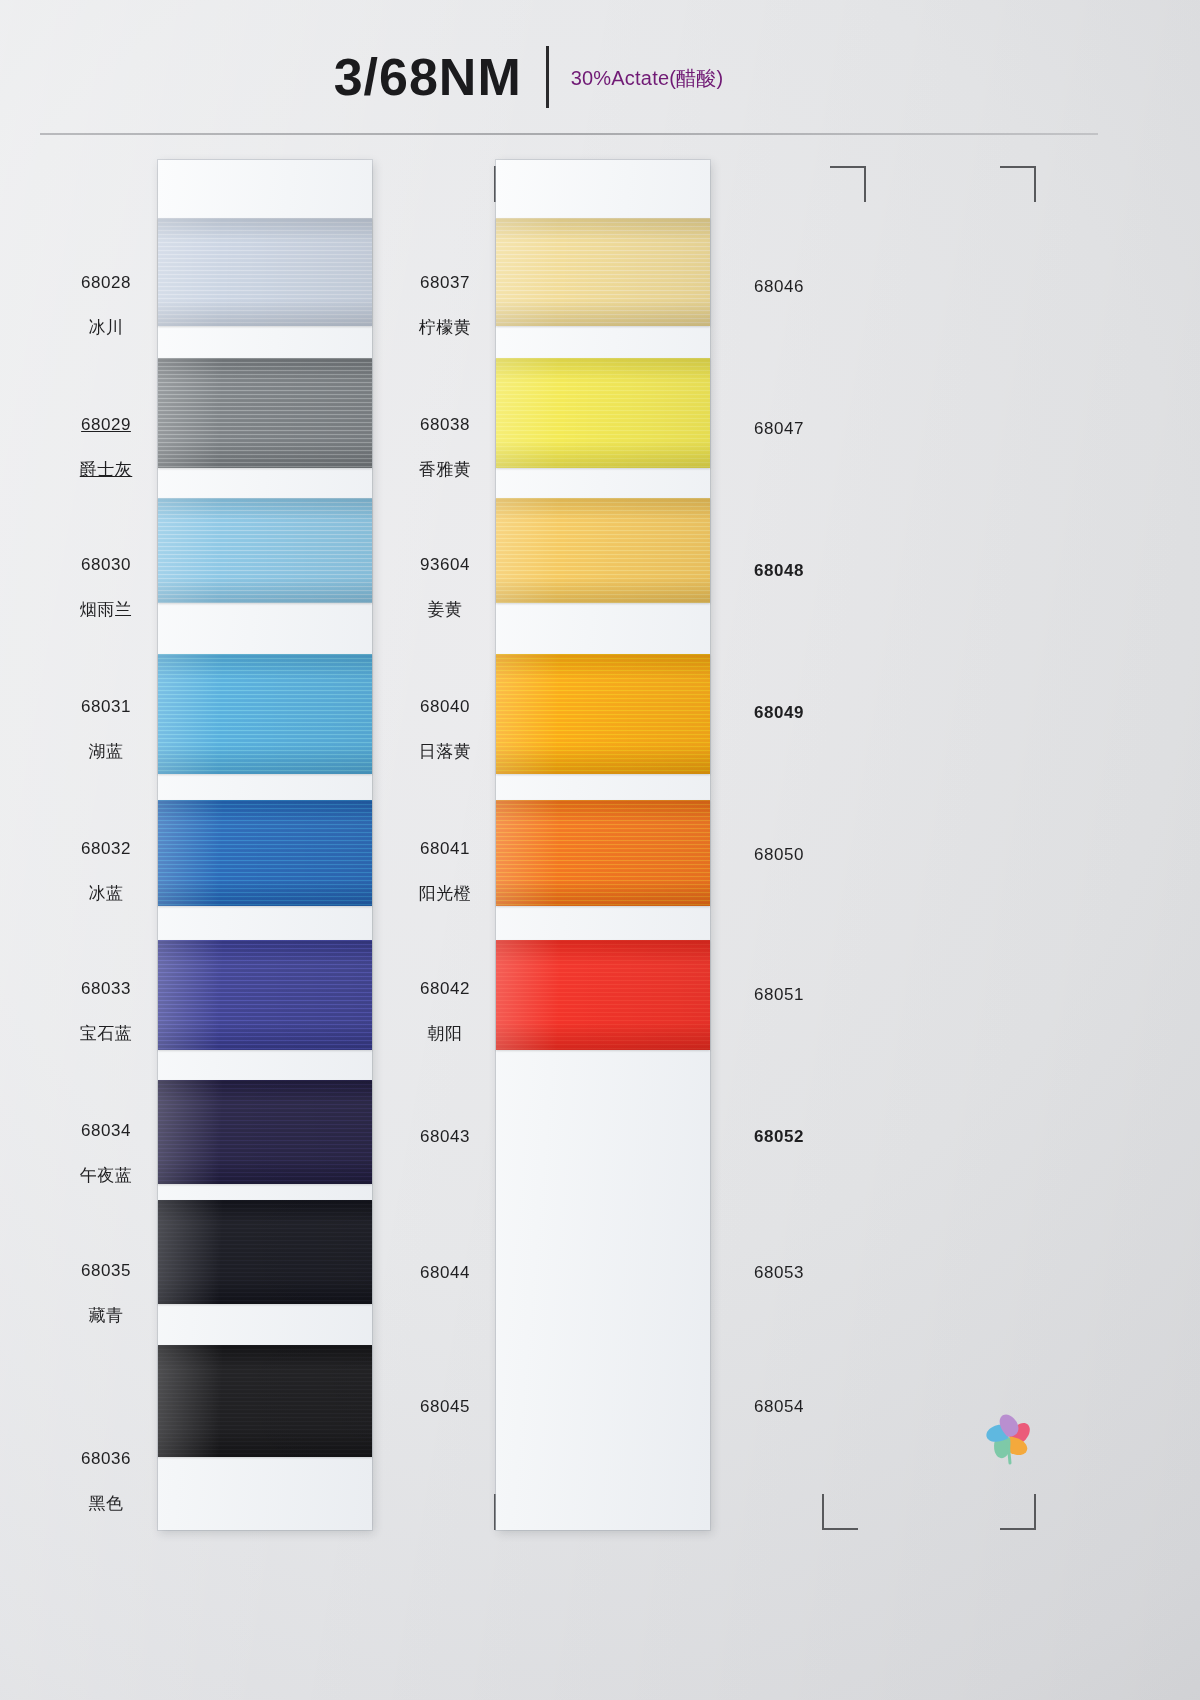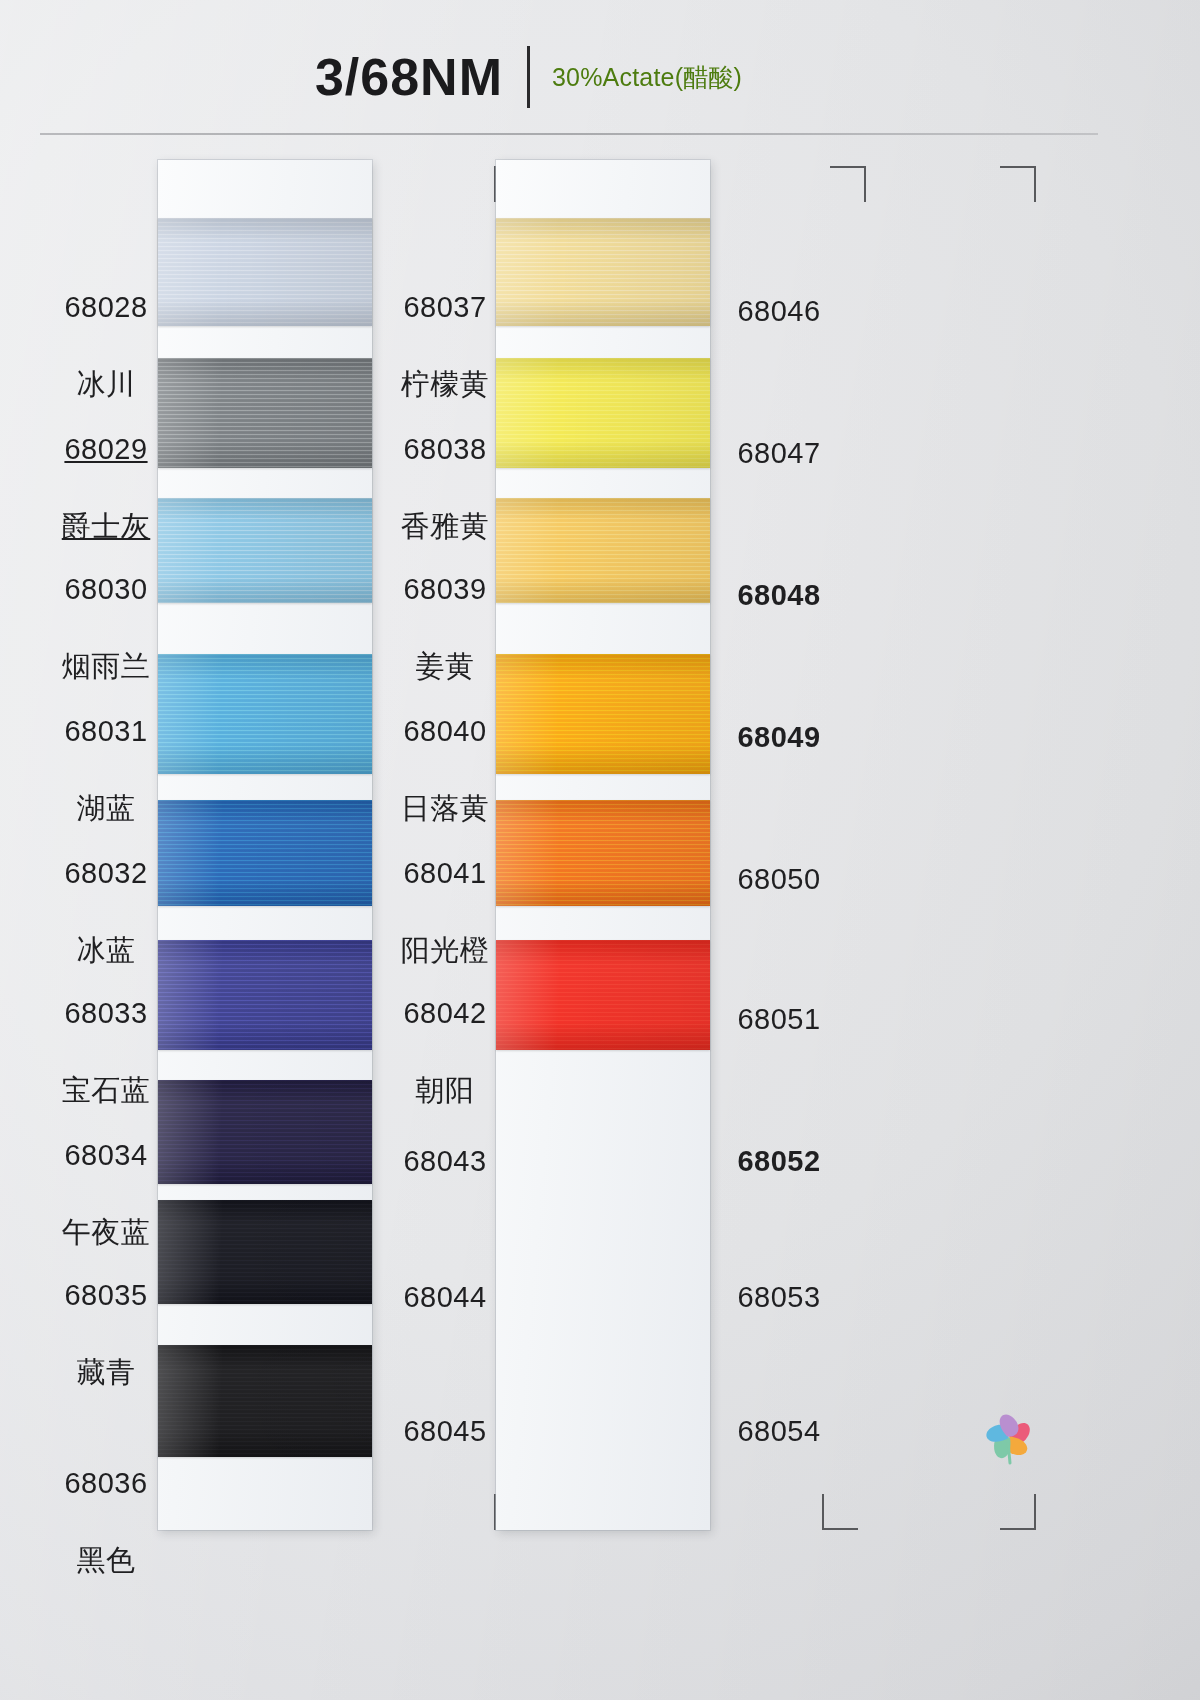--- a/index.html
+++ b/index.html
@@ -28,21 +28,21 @@
     display:flex;align-items:center;justify-content:center;
   }
   .hdr-title{
     font-size:52px;font-weight:bold;letter-spacing:1px;color:#1b1b1d;
     line-height:1;
   }
   .hdr-rule{
     width:3px;height:62px;background:#2a2a2c;margin:0 22px 0 24px;
   }
   .hdr-comp{
-    font-size:25px;color:#4d7c0f;line-height:1.42;letter-spacing:.2px;
+    font-size:20px;color:#701a75;line-height:1.42;letter-spacing:.2px;
     padding-top:2px;
   }
   .hdr-line{
     position:absolute;left:40px;top:133px;width:1058px;height:2px;
     background:linear-gradient(90deg,#b9babd,#a9aaad 50%,#c2c3c6);
   }
 
   
   .crop{position:absolute;width:36px;height:36px;}
   .crop i{position:absolute;background:#58595c;}
@@ -80,21 +80,21 @@
   }
   .wrap:after{
     content:"";position:absolute;inset:0;
     background:linear-gradient(92deg, rgba(255,255,255,.20), rgba(255,255,255,0) 30%, rgba(0,0,0,.06) 100%),
                linear-gradient(to bottom, rgba(0,0,0,.10), rgba(255,255,255,.06) 22%, rgba(255,255,255,.04) 75%, rgba(0,0,0,.12));
   }
 
   
   .lbl{
     position:absolute;text-align:center;color:#1f1f21;
-    font-size:29px;line-height:1.32;letter-spacing:.5px;
+    font-size:17px;line-height:1.32;letter-spacing:.5px;
     white-space:pre-line;
   }
   .lbl .code{display:block;}
   .lbl .name{display:block;}
   .col1 .lbl{left:46px;width:120px;}
   .col2 .lbl{left:384px;width:122px;}
   .col3 .lbl{left:718px;width:122px;}
 
   
   .logo{position:absolute;left:968px;top:1396px;width:82px;height:82px;}
@@ -202,21 +202,21 @@
 <div class="col2">
   <div class="lbl" style="top:250px;">
     <span class="code">68037</span>
     <span class="name">柠檬黄</span>
   </div>
   <div class="lbl" style="top:392px;">
     <span class="code">68038</span>
     <span class="name">香雅黄</span>
   </div>
   <div class="lbl" style="top:532px;">
-    <span class="code">68039</span>
+    <span class="code">93604</span>
     <span class="name">姜黄</span>
   </div>
   <div class="lbl" style="top:674px;">
     <span class="code">68040</span>
     <span class="name">日落黄</span>
   </div>
   <div class="lbl" style="top:816px;">
     <span class="code">68041</span>
     <span class="name">阳光橙</span>
   </div>

